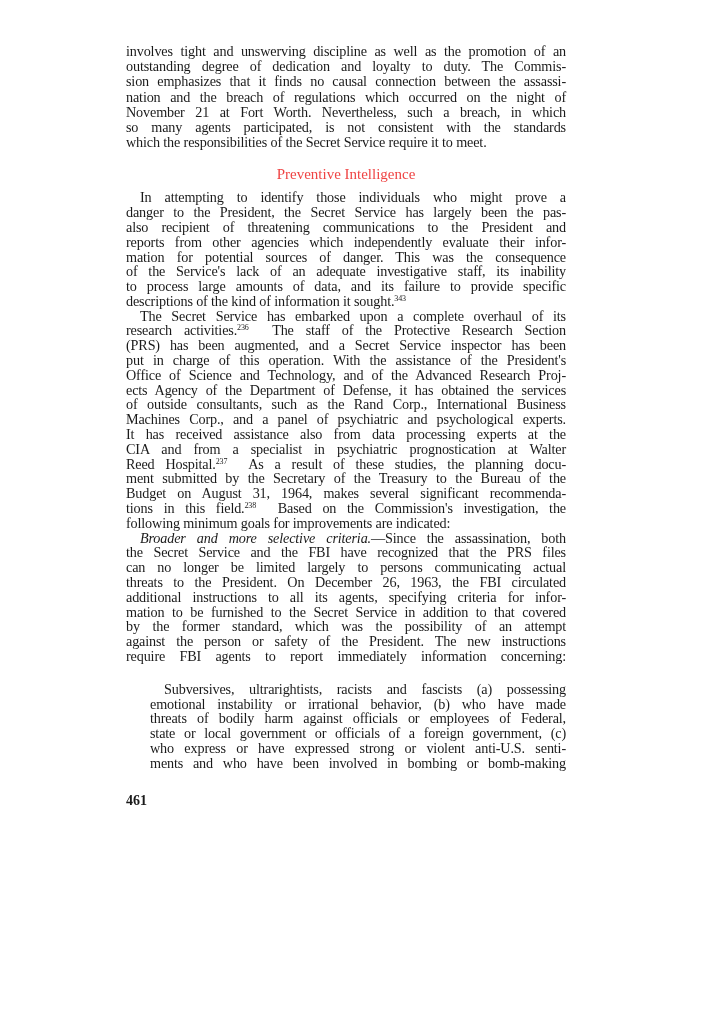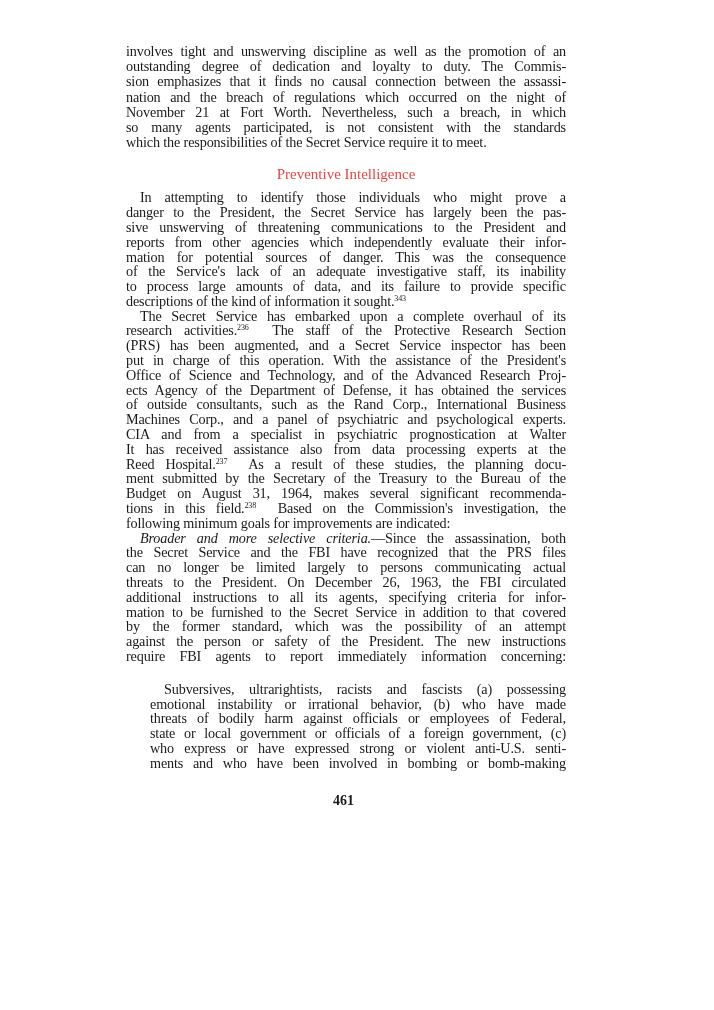--- a/index.html
+++ b/index.html
@@ -41,21 +41,21 @@
   }
   .quote .line.first { padding-left: 14px; }
   sup {
     font-size: 8px;
     line-height: 0;
     vertical-align: 5px;
   }
   em { font-style: italic; }
   .page-number {
     display: block;
-    text-align: center;
+    text-align: left;
     margin-top: 22px;
     padding-right: 5px;
     font-weight: bold;
     font-size: 14px;
     line-height: 16px;
   }
 </style>
 </head>
 <body>
 
@@ -69,39 +69,39 @@
     <span class="line">November 21 at Fort Worth.  Nevertheless, such a breach, in which</span>
     <span class="line">so many agents participated, is not consistent with the standards</span>
     <span class="line last">which the responsibilities of the Secret Service require it to meet.</span>
   </div>
 
   <span class="heading">Preventive Intelligence</span>
 
   <div>
     <span class="line indent">In attempting to identify those individuals who might prove a</span>
     <span class="line">danger to the President, the Secret Service has largely been the pas-</span>
-    <span class="line">sive unswerving of threatening communications to the President and</span>
+    <span class="line">also recipient of threatening communications to the President and</span>
     <span class="line">reports from other agencies which independently evaluate their infor-</span>
     <span class="line">mation for potential sources of danger.  This was the consequence</span>
     <span class="line">of the Service's lack of an adequate investigative staff, its inability</span>
     <span class="line">to process large amounts of data, and its failure to provide specific</span>
     <span class="line last"><span>descriptions of the kind of information it sought.</span><sup>343</sup></span>
   </div>
 
   <div>
     <span class="line indent">The Secret Service has embarked upon a complete overhaul of its</span>
     <span class="line"><span>research activities.</span><sup>236</sup><span style="white-space:pre">  The staff of the Protective Research Section</span></span>
     <span class="line">(PRS) has been augmented, and a Secret Service inspector has been</span>
     <span class="line">put in charge of this operation.  With the assistance of the President's</span>
     <span class="line">Office of Science and Technology, and of the Advanced Research Proj-</span>
     <span class="line">ects Agency of the Department of Defense, it has obtained the services</span>
     <span class="line">of outside consultants, such as the Rand Corp., International Business</span>
     <span class="line">Machines Corp., and a panel of psychiatric and psychological experts.</span>
+    <span class="line">It has received assistance also from data processing experts at the</span>
     <span class="line">CIA and from a specialist in psychiatric prognostication at Walter</span>
-    <span class="line">It has received assistance also from data processing experts at the</span>
     <span class="line"><span>Reed Hospital.</span><sup>237</sup><span style="white-space:pre">  As a result of these studies, the planning docu-</span></span>
     <span class="line">ment submitted by the Secretary of the Treasury to the Bureau of the</span>
     <span class="line">Budget on August 31, 1964, makes several significant recommenda-</span>
     <span class="line"><span>tions in this field.</span><sup>238</sup><span style="white-space:pre">  Based on the Commission's investigation, the</span></span>
     <span class="line last">following minimum goals for improvements are indicated:</span>
   </div>
 
   <div>
     <span class="line indent"><em>Broader and more selective criteria.</em><span>—Since the assassination, both</span></span>
     <span class="line">the Secret Service and the FBI have recognized that the PRS files</span>

